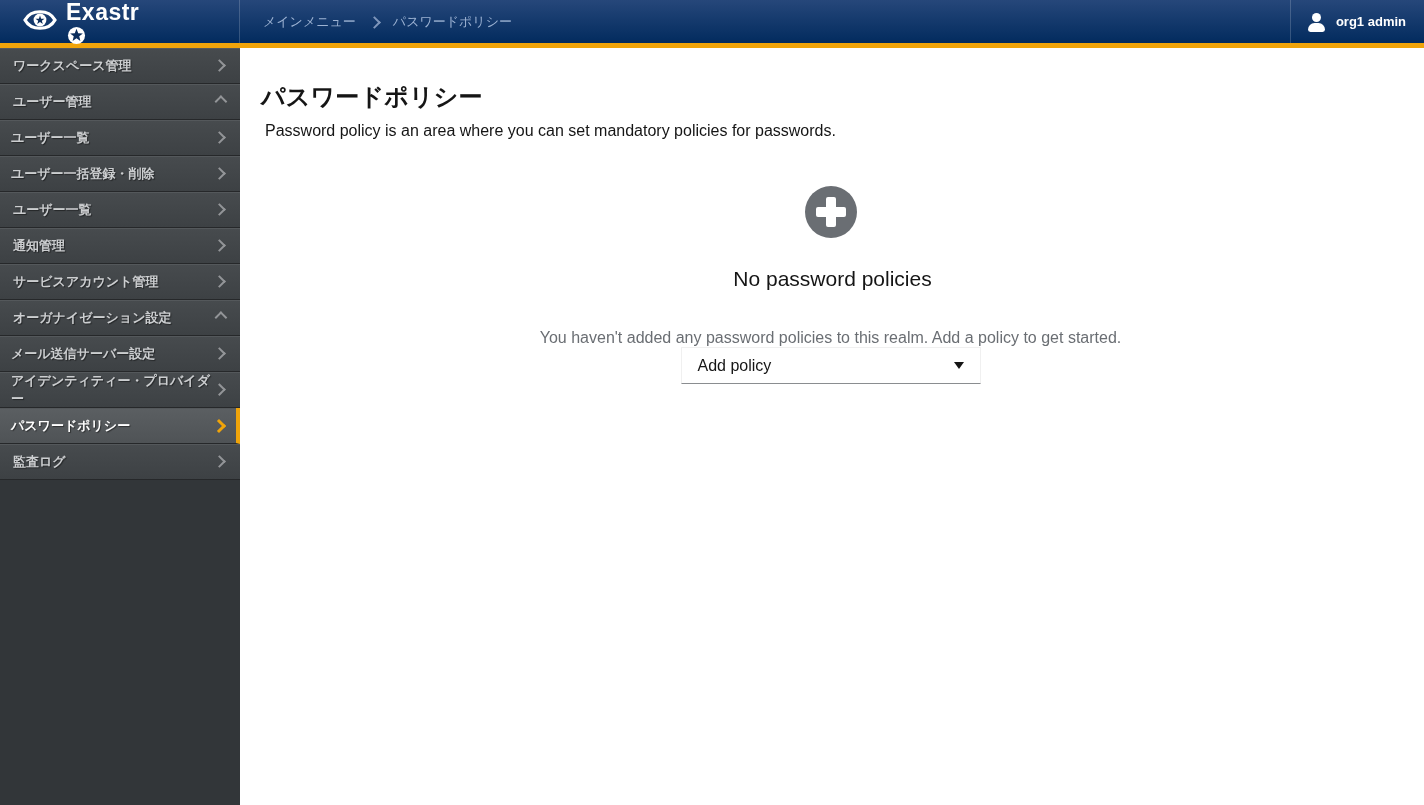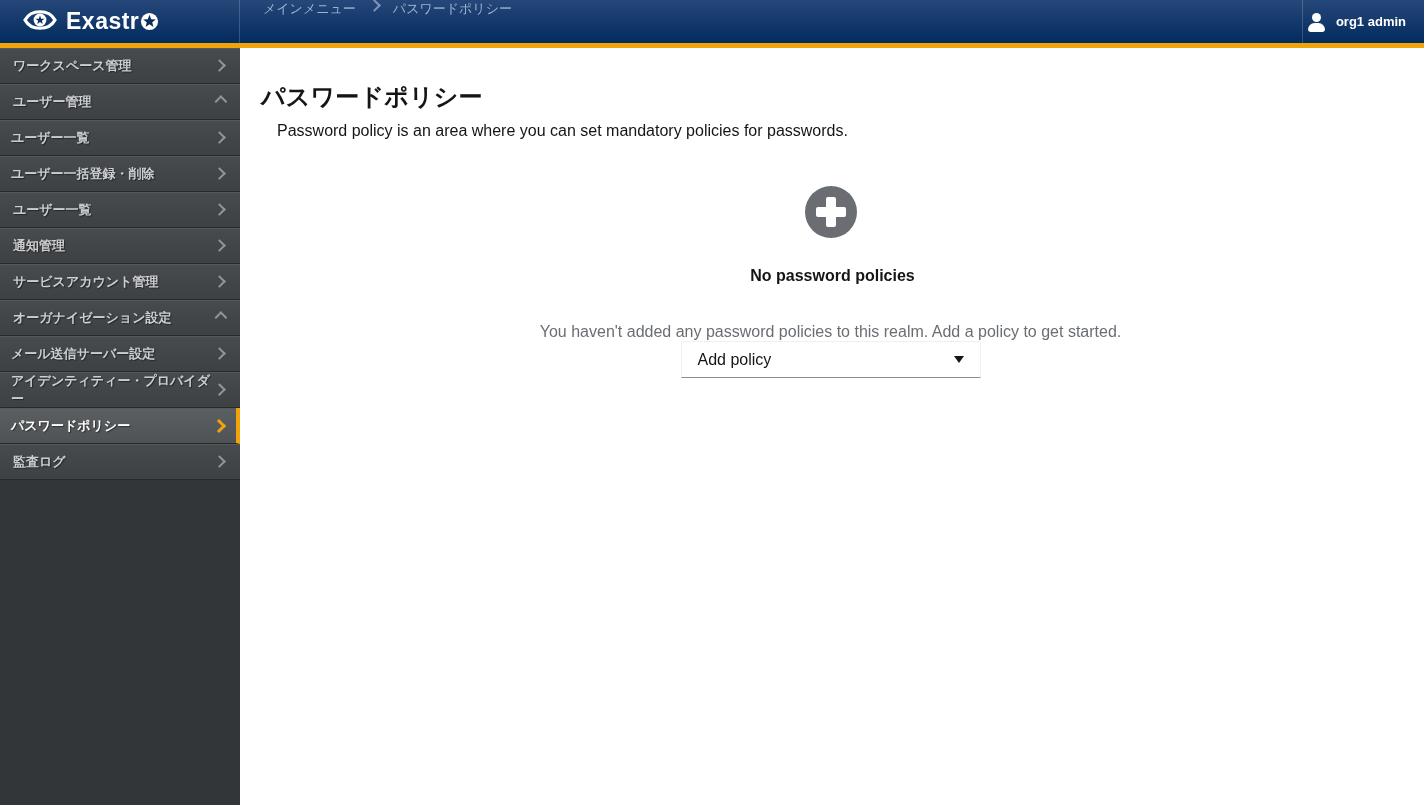--- a/index.html
+++ b/index.html
@@ -6,30 +6,30 @@
   body{font-family:"Liberation Sans","DejaVu Sans",sans-serif;background:#fff;}
   .app{position:relative;width:1424px;height:805px;overflow:hidden;}
 
   
   header{position:absolute;top:0;left:0;right:0;height:43px;
     background:linear-gradient(#26477a,#022b5e);
     border-bottom:5px solid #f0a40a;display:flex;align-items:stretch;}
   .logo-area{width:240px;display:flex;align-items:center;padding-left:22px;box-sizing:border-box;
     border-right:1px solid rgba(255,255,255,0.18);}
   .logo-eye{margin-right:8px;}
-  .logo-text{color:#fff;font-size:23px;font-weight:bold;letter-spacing:0.5px;display:flex;align-items:center;}
+  .logo-text{color:#fff;font-size:23px;font-weight:bold;letter-spacing:0.5px;display:flex;align-items:flex-start;flex-direction:column;}
   .logo-text svg{margin-left:1px;}
-  .breadcrumb{flex:1;display:flex;gap:14px;padding-left:23px;
+  .breadcrumb{flex:1;display:flex;align-items:center;gap:14px;padding-left:23px;
     color:#9db3d3;font-size:13px;}
   .crumb{cursor:pointer;}
   .chev{display:inline-block;width:7px;height:7px;border-top:2px solid currentColor;border-right:2px solid currentColor;}
   .chev.right{transform:rotate(45deg);}
   .chev.up{transform:rotate(-45deg) translate(1px,1px);}
   .bc-sep{color:#7f96bb;margin-top:1px;}
-  .user-area{display:flex;align-items:center;gap:9px;padding:0 18px 0 4px;
+  .user-area{display:flex;align-items:center;gap:9px;padding:0 18px 0 16px;
     border-left:1px solid rgba(255,255,255,0.18);color:#fff;font-size:13px;font-weight:bold;cursor:pointer;}
   .user-icon{position:relative;width:20px;height:20px;}
   .user-icon::before{content:"";position:absolute;left:5px;top:1px;width:9px;height:9px;border-radius:50%;background:#fff;}
   .user-icon::after{content:"";position:absolute;left:1px;top:11px;width:17px;height:9px;border-radius:8px 8px 3px 3px;background:#fff;}
 
   
   aside{position:absolute;top:48px;left:0;bottom:0;width:240px;background:#323639;}
   .side-item{height:36px;box-sizing:border-box;display:flex;align-items:center;justify-content:space-between;
     padding:0 14px 0 13px;background:linear-gradient(#474b4e,#3d4144);
     border-bottom:1px solid #26282a;box-shadow:inset 0 1px 0 #54585b;
@@ -37,26 +37,26 @@
   .side-item .chev{color:#939598;margin-right:2px;}
   .side-item.level1{padding-left:11px;}
   .side-item.selected{background:linear-gradient(#5b5f62,#4f5356);color:#fff;font-weight:bold;
     border-right:4px solid #f0a40a;padding-right:10px;}
   .side-item.selected .chev{color:#f0a40a;border-width:3px;width:7px;height:7px;}
 
   
   main{position:absolute;top:48px;left:240px;right:0;bottom:0;background:#fff;
     padding:33px 24px 0 21px;box-sizing:border-box;}
   h1.page-title{margin:0;font-size:24px;font-weight:bold;color:#151515;letter-spacing:0.2px;}
-  p.page-desc{margin:9px 0 0 16px;font-size:16px;color:#151515;}
+  p.page-desc{margin:9px 0 0 4px;font-size:16px;color:#151515;}
   .empty{display:flex;flex-direction:column;align-items:center;text-align:center;}
   .plus-circle{position:relative;width:52px;height:52px;border-radius:50%;background:#6a6e73;margin-top:46px;}
   .plus-circle::before{content:"";position:absolute;left:11px;top:21px;width:30px;height:10px;border-radius:2px;background:#fff;}
   .plus-circle::after{content:"";position:absolute;left:21px;top:11px;width:10px;height:30px;border-radius:2px;background:#fff;}
-  h2.empty-heading{margin:29px 0 0 4px;font-size:16px;font-weight:700;color:#151515;}
+  h2.empty-heading{margin:29px 0 0 4px;font-size:21px;font-weight:400;color:#151515;}
   p.empty-body{margin:38px 0 0 0;font-size:16px;color:#6a6e73;}
   .select{width:300px;height:37px;box-sizing:border-box;background:#fff;
     border:1px solid #f0f0f0;border-bottom:1px solid #8a8d90;
     display:flex;align-items:center;justify-content:space-between;padding:0 16px;
     font-size:16px;color:#151515;cursor:pointer;font-family:inherit;}
   .caret{width:0;height:0;border-left:5px solid transparent;border-right:5px solid transparent;border-top:7px solid #151515;}
 </style>
 </head>
 <body>
 

